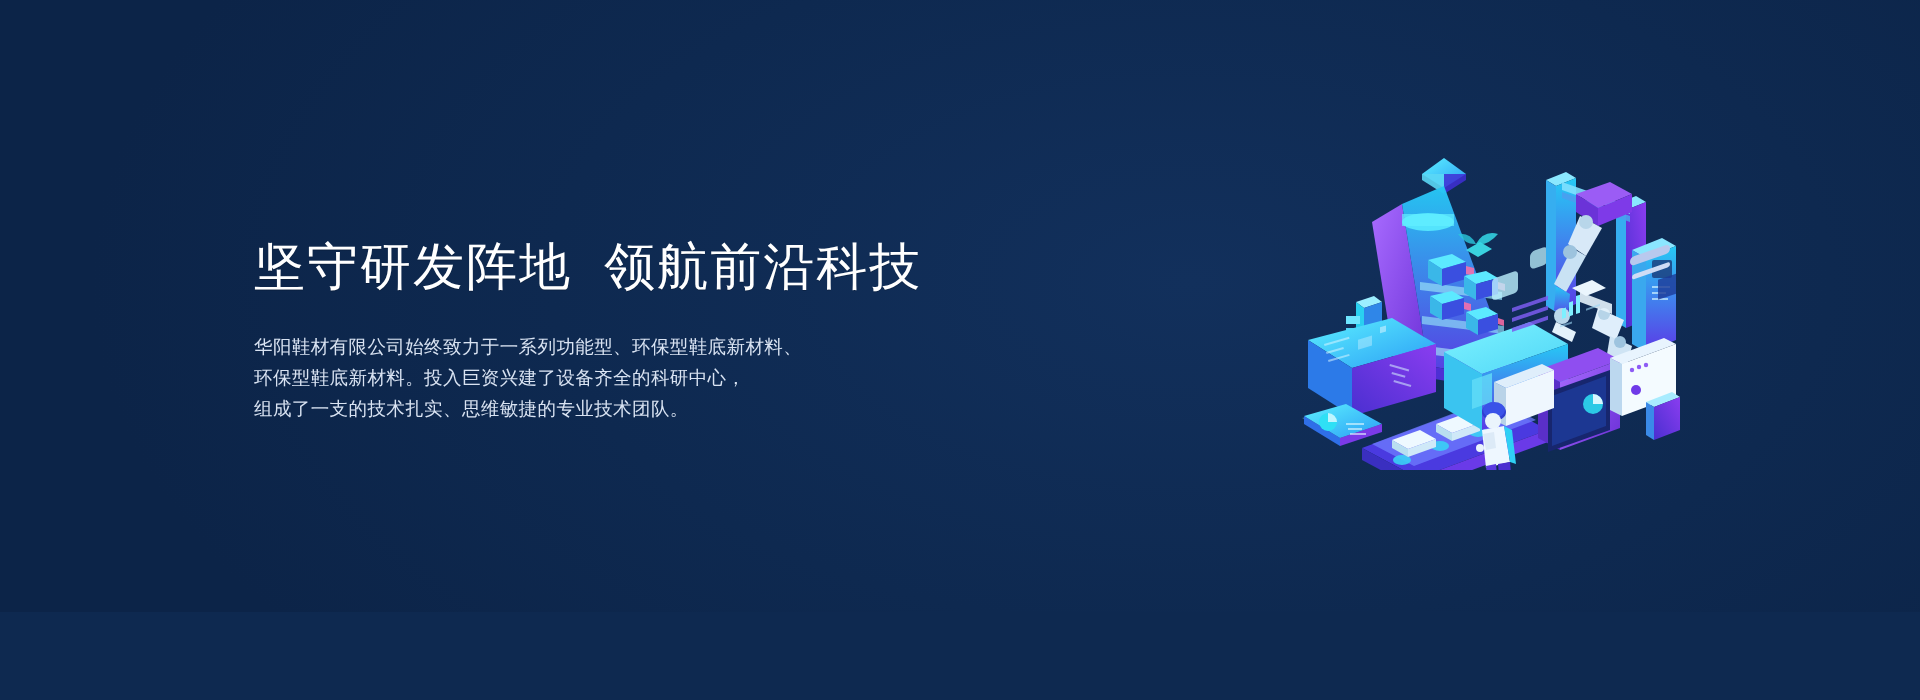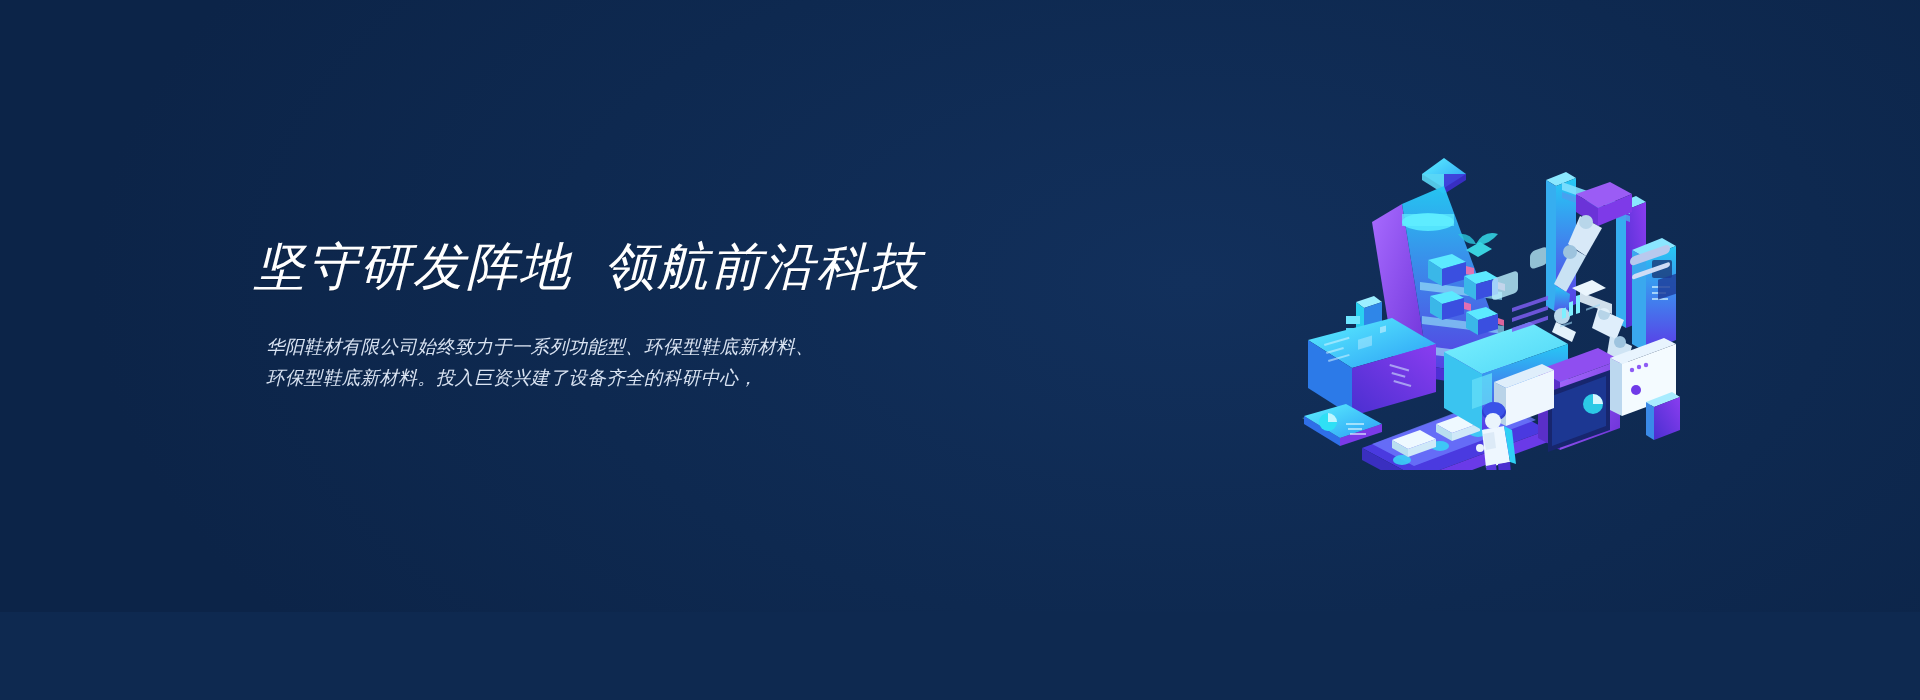--- a/index.html
+++ b/index.html
@@ -13,21 +13,20 @@
     background: #0e2950;
     font-family: "Liberation Sans", "DejaVu Sans", sans-serif;
   }
 
   #banner {
     position: relative;
     width: 1920px;
     height: 612px;
     background: #1d4ed8;
     overflow: hidden;
-    font-style: italic;
   }
 
   
   #banner-bg {
     position: absolute;
     inset: 0;
     background:
       radial-gradient(1100px 600px at 62% 46%, #12305c 0%, #0e2950 58%, #0c2448 100%);
   }
 
@@ -49,21 +48,21 @@
     margin: 0 0 34px 0;
     text-shadow: 0 1px 0 rgba(0,0,0,0.18);
   }
 
   #subcopy {
     color: #d9e3f2;
     font-size: 18.5px;
     line-height: 31px;
     letter-spacing: 0.4px;
     font-weight: 400;
-    margin: 12px;
+    margin: 0;
   }
   #subcopy .line { display: block; white-space: pre; }
 
   
   #illustration {
     position: absolute;
     left: 1280px;
     top: 130px;
     width: 400px;
     height: 340px;
@@ -75,20 +74,21 @@
 
 <div id="banner">
   <div id="banner-bg"></div>
 
   <div id="text-block">
     <h1 id="headline">坚守研发阵地  领航前沿科技</h1>
 
     <p id="subcopy">
       <span class="line">华阳鞋材有限公司始终致力于一系列功能型、环保型鞋底新材料、</span>
       <span class="line">环保型鞋底新材料。投入巨资兴建了设备齐全的科研中心，</span>
+      <span class="line">组成了一支的技术扎实、思维敏捷的专业技术团队。</span>
     </p>
   </div>
 
   <div id="illustration">
     <svg viewBox="0 0 400 340" xmlns="http://www.w3.org/2000/svg">
       <defs>
         <linearGradient id="gA" x1="0" y1="0" x2="1" y2="1">
           <stop offset="0%" stop-color="#3ae0f5"></stop>
             <stop offset="100%" stop-color="#7b2ff7"></stop>
         </linearGradient>

